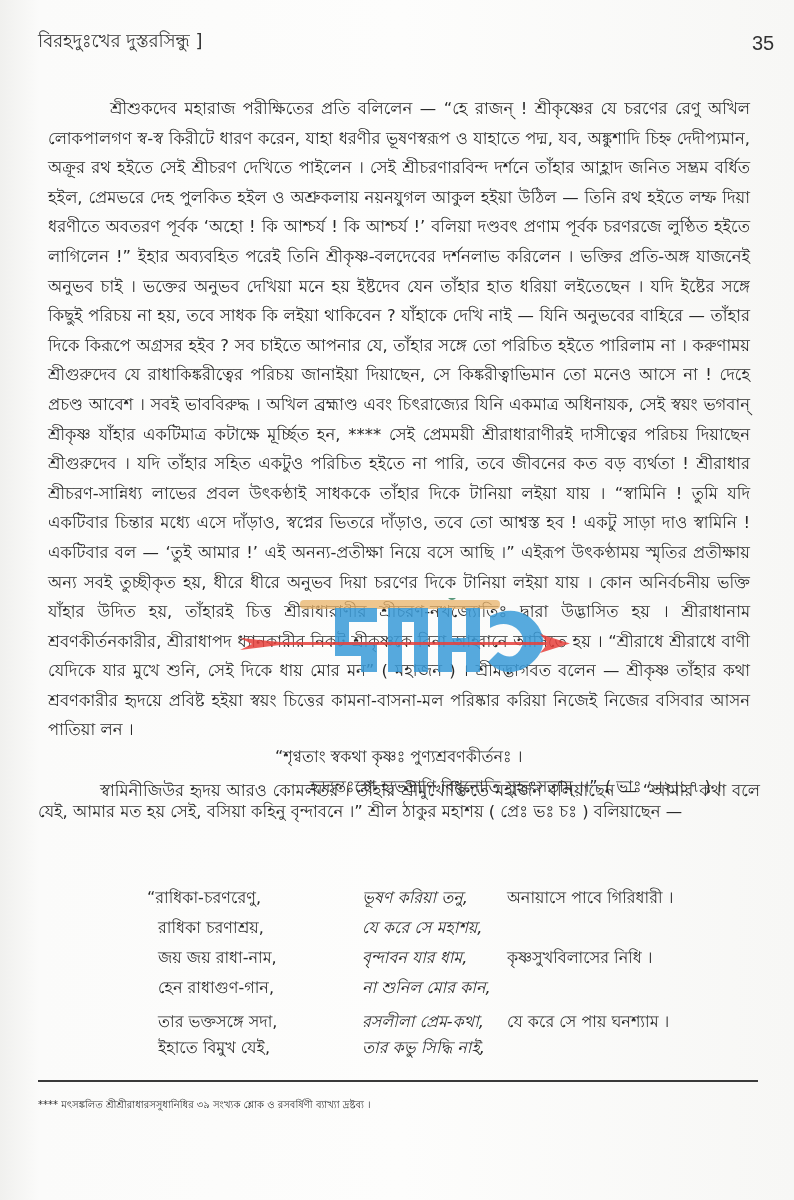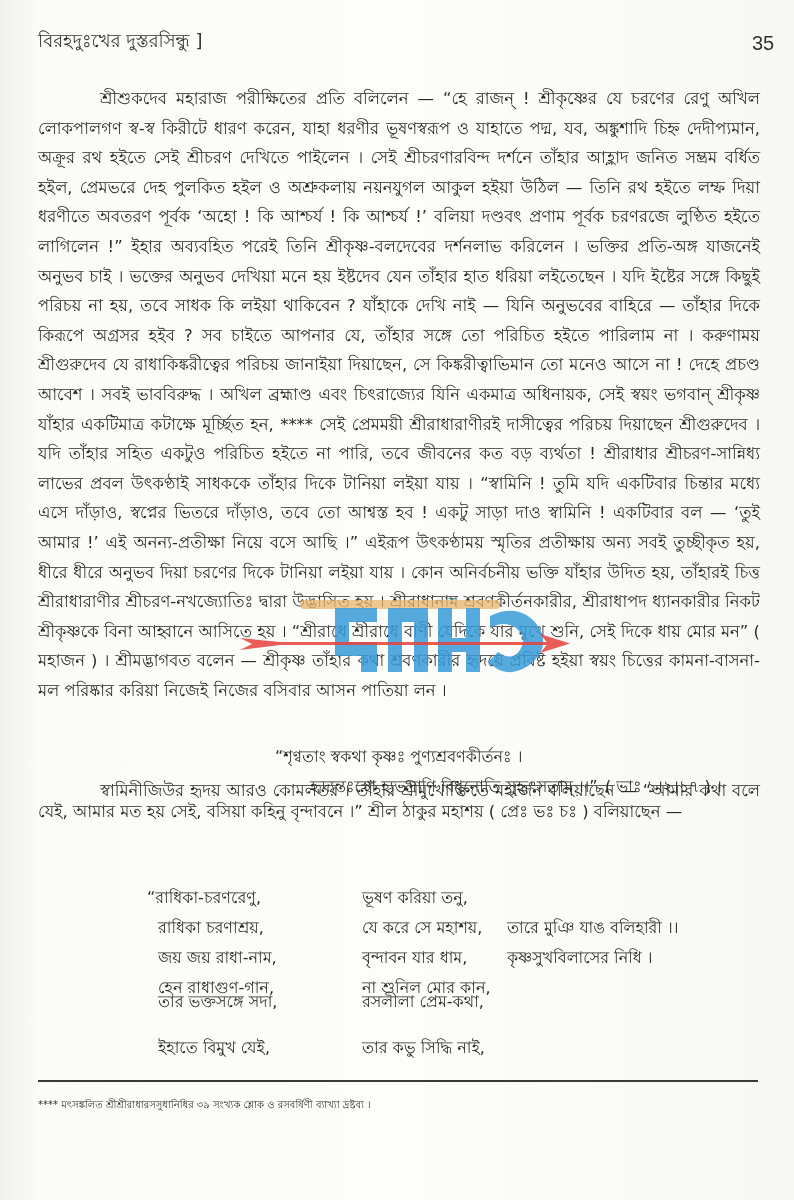--- a/index.html
+++ b/index.html
@@ -19,38 +19,38 @@
   }
   .page-number {
     position: absolute; top: 32px; left: 752px; font-family: "Liberation Sans", sans-serif;
     font-size: 20px; color: #333;
   }
   .body-text {
     position: absolute; top: 84px; left: 38px; width: 722px;
     font-size: 16.4px; line-height: 29.6px; text-align: justify;
     text-align-last: left;
   }
-  .body-text p { margin: 0; text-indent: 62px; }
+  .body-text p { margin: 10px; text-indent: 62px; }
   .sloka {
     position: absolute; left: 275px; top: 742px; font-size: 16px; line-height: 30px;
   }
   .sloka .l2 { padding-left: 35px; }
   .sloka .ref { position: absolute; left: 330px; top: 30px; white-space: nowrap; }
   .para2 {
     position: absolute; top: 780px; left: 38px; width: 722px;
     font-size: 16.4px; line-height: 21px; text-align: justify; text-align-last: left;
   }
   .para2 p { margin: 0; text-indent: 62px; }
   .verse {
     position: absolute; top: 885px; left: 0; width: 794px; font-size: 16px;
   }
   .verse-row { position: absolute; height: 30px; width: 794px; white-space: nowrap; text-align: center; }
   .verse-row span { position: absolute; }
   .c1 { left: 147px; }
-  .c2 { left: 362px; }
+  .c2 { left: 362px; font-style: italic; }
   .c3 { left: 507px; }
   .rule {
     position: absolute; top: 1080px; left: 38px; width: 720px; height: 2px; background: #3a3a3a;
   }
   .footnote {
     position: absolute; top: 1097px; left: 38px; font-size: 10px; color: #2a2a2a;
   }
   .watermark {
     position: absolute; left: 240px; top: 598px; width: 340px; height: 88px; pointer-events: none;
   }
@@ -74,38 +74,39 @@
   </div>
 
   <div class="para2">
     <p>স্বামিনীজিউর হৃদয় আরও কোমলতর । তাঁহার শ্রীমুখোক্তিতে মহাজন বলিয়াছেন — “আমার কথা বলে যেই, আমার মত হয় সেই, বসিয়া কহিনু বৃন্দাবনে ।” শ্রীল ঠাকুর মহাশয় ( প্রেঃ ভঃ চঃ ) বলিয়াছেন —</p>
   </div>
 
   <div class="verse">
     <div class="verse-row" style="top:0px">
       <span class="c1">“রাধিকা-চরণরেণু,</span>
       <span class="c2">ভূষণ করিয়া তনু,</span>
+      <span class="c3">অনায়াসে পাবে গিরিধারী ।</span>
     </div>
     <div class="verse-row" style="top:30px">
       <span class="c1" style="left:158px">রাধিকা চরণাশ্রয়,</span>
       <span class="c2">যে করে সে মহাশয়,</span>
-      <span class="c3">তারে মুঞি যাঙ বলিহারী ।।</span>
     </div>
     <div class="verse-row" style="top:60px">
       <span class="c1" style="left:158px">জয় জয় রাধা-নাম,</span>
       <span class="c2">বৃন্দাবন যার ধাম,</span>
       <span class="c3">কৃষ্ণসুখবিলাসের নিধি ।</span>
     </div>
     <div class="verse-row" style="top:90px">
       <span class="c1" style="left:158px">হেন রাধাগুণ-গান,</span>
       <span class="c2">না শুনিল মোর কান,</span>
     </div>
-    <div class="verse-row" style="top:104px">
+    <div class="verse-row" style="top:124px">
       <span class="c1" style="left:158px">তার ভক্তসঙ্গে সদা,</span>
       <span class="c2">রসলীলা প্রেম-কথা,</span>
+      <span class="c3">যে করে সে পায় ঘনশ্যাম ।</span>
     </div>
     <div class="verse-row" style="top:150px">
       <span class="c1" style="left:158px">ইহাতে বিমুখ যেই,</span>
       <span class="c2">তার কভু সিদ্ধি নাই,</span>
     </div>
   </div>
 
   <div class="rule"></div>
   <div class="footnote">**** মৎসঙ্কলিত শ্রীশ্রীরাধারসসুধানিধির ৩৯ সংখ্যক শ্লোক ও রসবর্ষিণী ব্যাখ্যা দ্রষ্টব্য ।</div>
 

